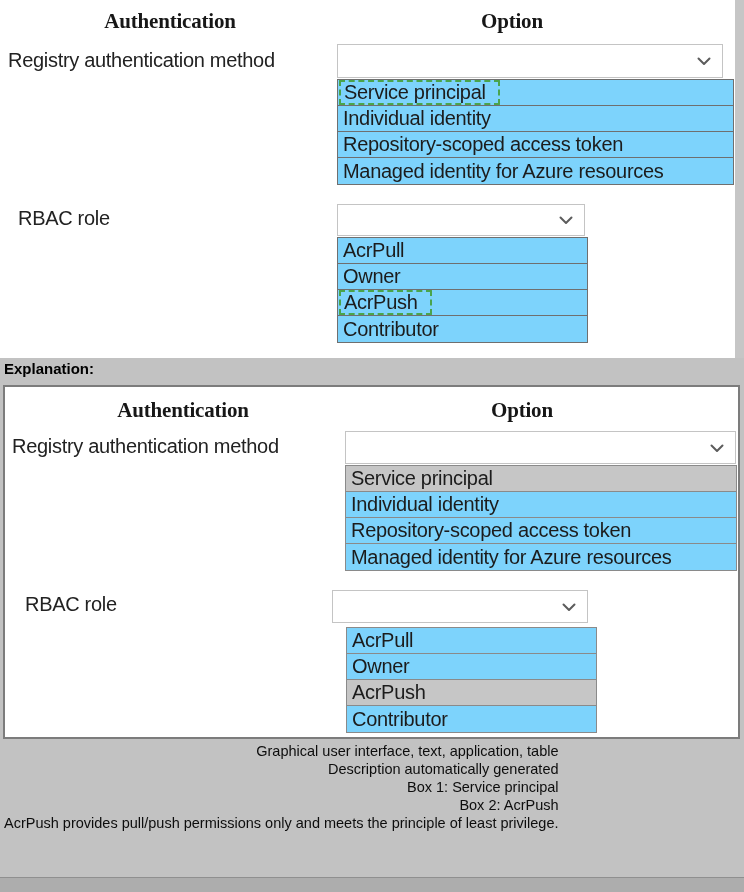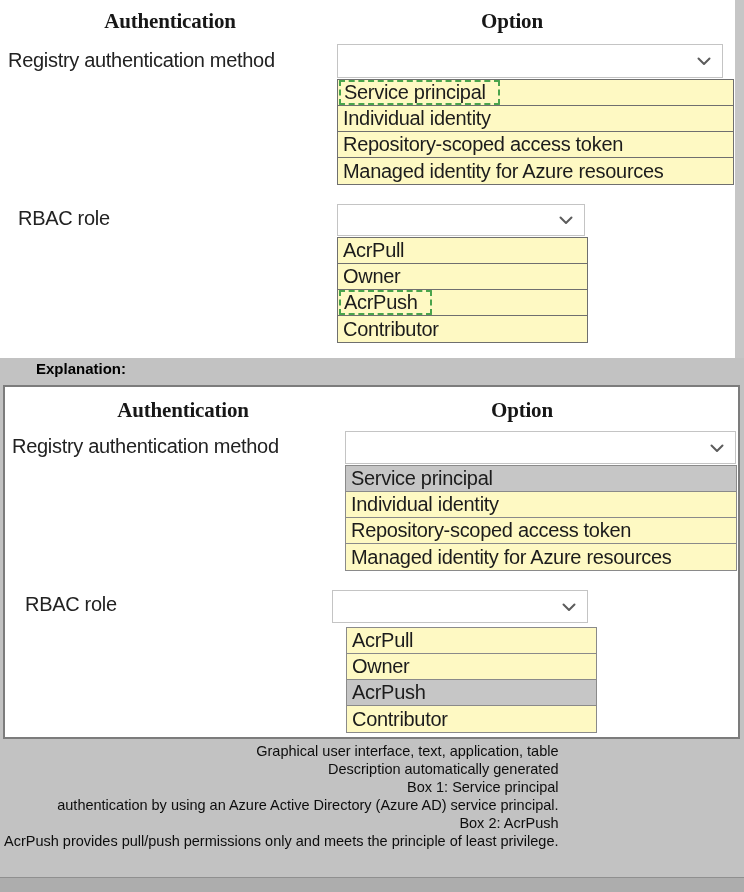--- a/index.html
+++ b/index.html
@@ -15,35 +15,35 @@
   .col-header{
     position:absolute;top:9px;font-size:21px;font-weight:bold;color:#171717;
     text-align:center;letter-spacing:-0.2px;font-family:Liberation Serif, serif;
   }
   .q-label{position:absolute;font-size:20px;color:#222;letter-spacing:-0.3px;white-space:nowrap;}
   .combo{
     position:absolute;background:#fff;border:1px solid #c4c4c4;box-sizing:border-box;
   }
   .combo .chev{position:absolute;right:11px;top:50%;margin-top:-4px;width:14px;height:9px;}
   .opt-list{
-    position:absolute;background:#fef9c3;border:1px solid #6f6f6f;box-sizing:border-box;
+    position:absolute;background:#7dd3fc;border:1px solid #6f6f6f;box-sizing:border-box;
   }
   .opt-row{
     height:26px;line-height:25px;font-size:20px;letter-spacing:-0.3px;color:#1c1c1c;
     padding-left:5px;border-bottom:1px solid #6f6f6f;box-sizing:border-box;
     display:flex;align-items:center;white-space:nowrap;overflow:hidden;
   }
   .opt-row:last-child{border-bottom:none;}
   .marked{
     display:inline-block;border:2px dashed #4aa44c;border-radius:1px;
     padding:0 12px 0 3px;margin-left:-4px;height:21px;line-height:20px;
   }
   
   .expl-title{
-    position:absolute;left:4px;top:360px;font-size:15px;font-weight:bold;color:#000;margin-left:32px;
+    position:absolute;left:4px;top:360px;font-size:15px;font-weight:bold;color:#000;
   }
   .answer-panel{
     position:absolute;left:3px;top:385px;width:737px;height:354px;
     background:#ffffff;border:2px solid #7c7c7c;box-sizing:border-box;
   }
   .answer-panel .opt-list{border-color:#8a8a8a;}
   .answer-panel .opt-row{border-bottom-color:#8a8a8a;}
   .hl-gray{background:#c6c6c6;}
   
   .desc{position:absolute;left:4px;top:742px;font-size:14.5px;line-height:18px;color:#0d0d0d;}
@@ -133,18 +133,17 @@
     <div class="opt-row">Owner</div>
     <div class="opt-row hl-gray">AcrPush</div>
     <div class="opt-row">Contributor</div>
   </div>
 </div>
 
 <div class="desc">
   <div>Graphical user interface, text, application, table</div>
   <div>Description automatically generated</div>
   <div>Box 1: Service principal</div>
-  <div>authentication by using an Azure Active Directory (Azure AD) service principal.</div>
   <div>Box 2: AcrPush</div>
   <div>AcrPush provides pull/push permissions only and meets the principle of least privilege.</div>
 </div>
 
 <div class="bottom-strip"></div>
 
 </body></html>

